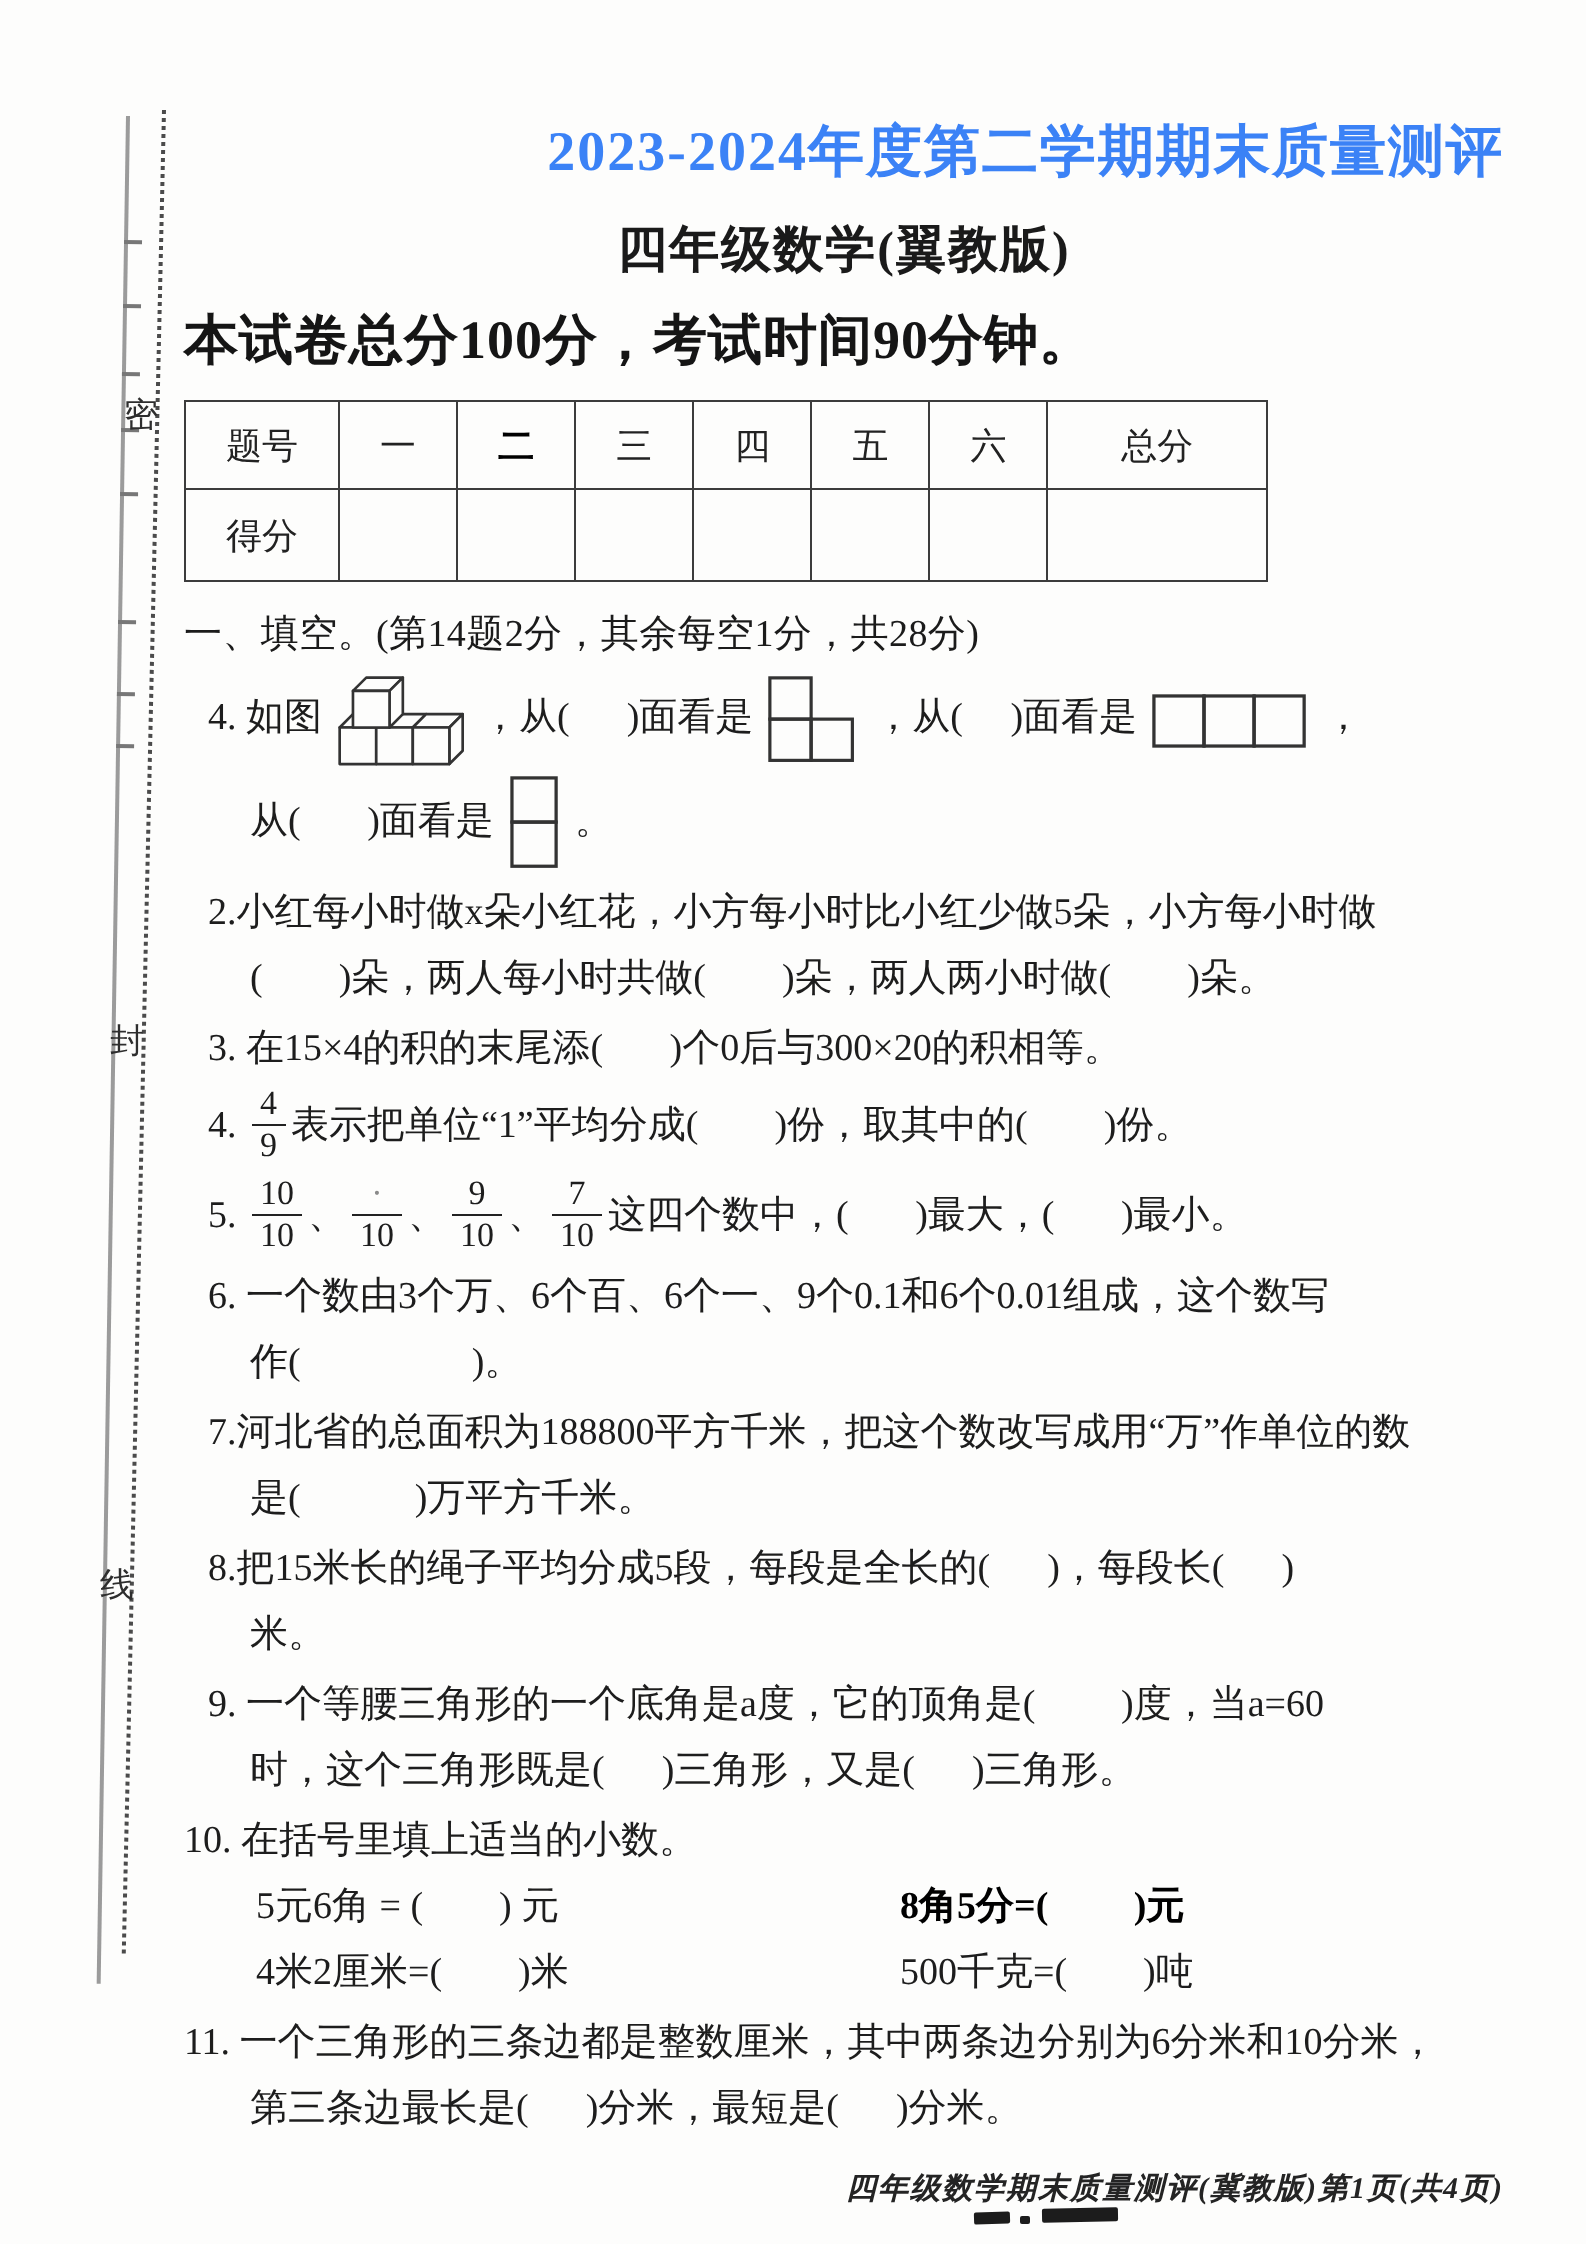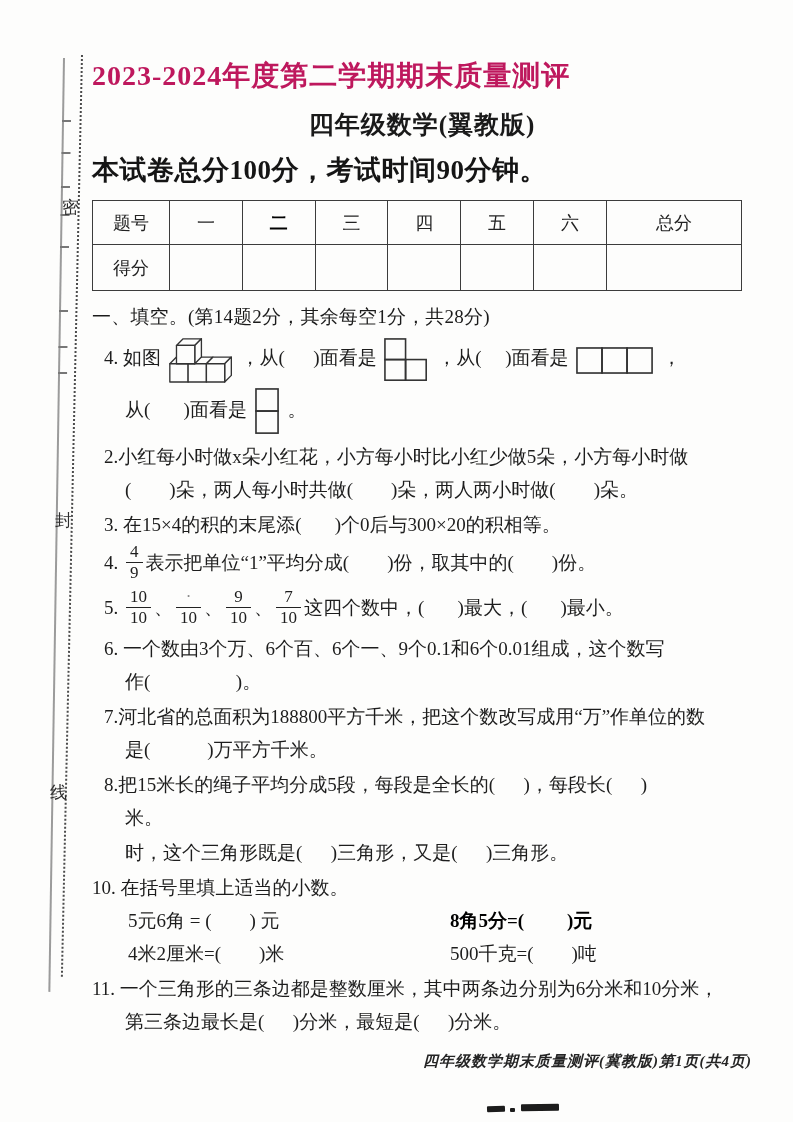--- a/index.html
+++ b/index.html
@@ -25,33 +25,33 @@
   .seal-char{
     position:absolute;font-size:17px;color:#2e2e2e;
     font-family:"Liberation Serif","DejaVu Serif",serif;
   }
   #seal-mi{left:62px;top:196px;}
   #seal-feng{left:55px;top:509px;}
   #seal-xian{left:50px;top:781px;}
   
   .content{position:absolute;left:92px;top:0;width:660px;}
   .title{
-    text-align:left;font-size:28px;font-weight:700;margin-top:57px;
-    letter-spacing:1px;color:#be185d;
+    text-align:right;font-size:28px;font-weight:700;margin-top:57px;
+    letter-spacing:1px;color:#3b82f6;
   }
   .subtitle{
     text-align:center;font-size:25px;font-weight:700;margin-top:13px;
     letter-spacing:1px;color:#1a1a1a;
   }
   .info{
     font-size:27px;font-weight:700;margin-top:11px;color:#151515;
     letter-spacing:.5px;
   }
   table.score{
-    border-collapse:collapse;margin-top:12px;width:650px;border-radius:16px;
+    border-collapse:collapse;margin-top:12px;width:542px;border-radius:16px;
   }
   table.score td{
     border:1.7px solid #3c3c3c;text-align:center;font-size:18px;
     height:41px;color:#222;
   }
   table.score tr:last-child td{height:43px;text-align:center;}
   table.score td.c0{width:74px;}
   table.score td.hb{font-weight:700;color:#000;}
   .section{
     font-size:19px;margin-top:13px;color:#1b1b1b;letter-spacing:.2px;
@@ -196,20 +196,21 @@
       </div>
       <div class="question">
         <div class="qline ind0"><span class="txt">7.河北省的总面积为188800平方千米，把这个数改写成用“万”作单位的数</span></div>
         <div class="qline ind2"><span class="txt">是(            )万平方千米。</span></div>
       </div>
       <div class="question">
         <div class="qline ind0"><span class="txt">8.把15米长的绳子平均分成5段，每段是全长的(      )，每段长(      )</span></div>
         <div class="qline ind2"><span class="txt">米。</span></div>
       </div>
       <div class="question">
+        <div class="qline ind0"><span class="txt">9. 一个等腰三角形的一个底角是a度，它的顶角是(         )度，当a=60</span></div>
         <div class="qline ind2"><span class="txt">时，这个三角形既是(      )三角形，又是(      )三角形。</span></div>
       </div>
       <div class="question">
         <div class="qline ind1"><span class="txt">10. 在括号里填上适当的小数。</span></div>
         <div class="qline ind3 colrow"><span class="col">5元6角 = (        ) 元</span><span class="col b">8角5分=(         )元</span></div>
         <div class="qline ind3 colrow"><span class="col">4米2厘米=(        )米</span><span class="col">500千克=(        )吨</span></div>
       </div>
       <div class="question">
         <div class="qline ind1"><span class="txt">11. 一个三角形的三条边都是整数厘米，其中两条边分别为6分米和10分米，</span></div>
         <div class="qline ind2"><span class="txt">第三条边最长是(      )分米，最短是(      )分米。</span></div>

